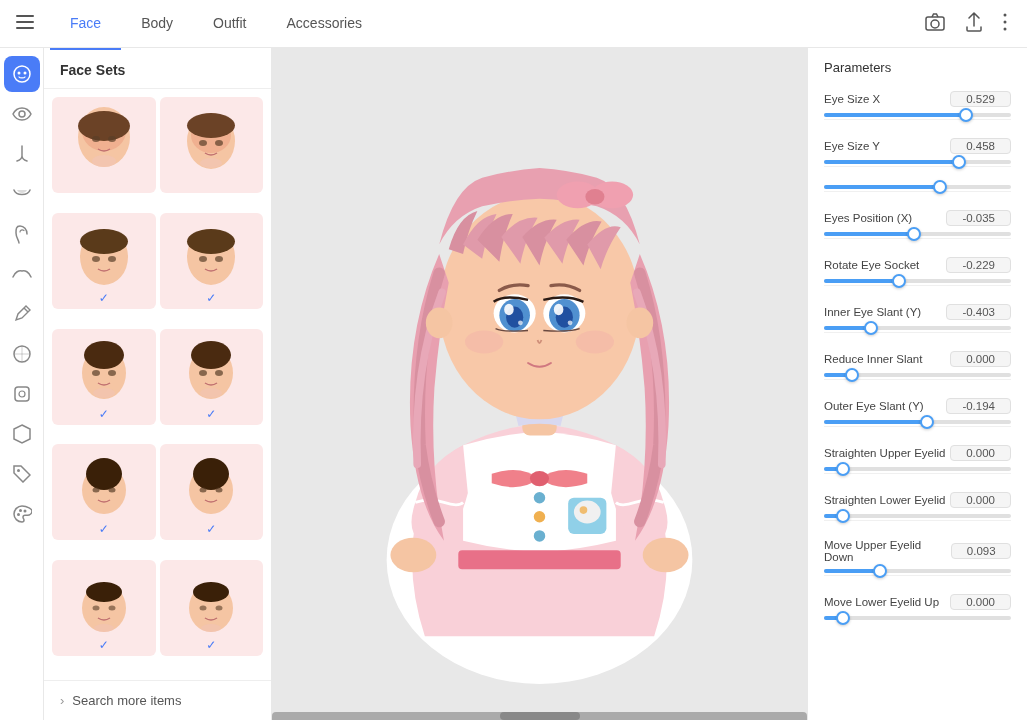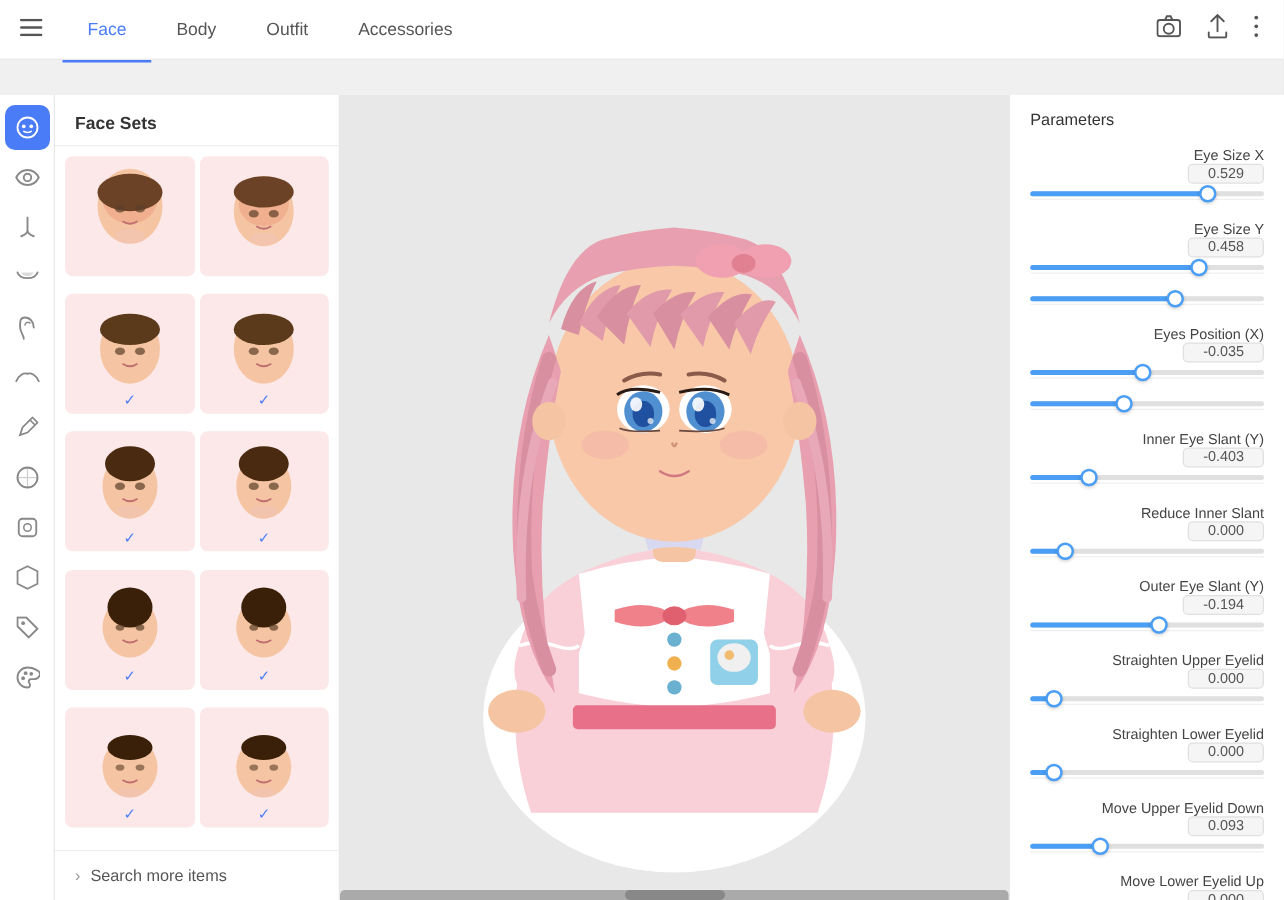--- a/index.html
+++ b/index.html
@@ -30,21 +30,20 @@
     }
     .nav-tab.active { color: #4a7cf7; border-bottom: 2px solid #4a7cf7; font-weight: 500; }
     .nav-actions { display: flex; gap: 12px; align-items: center; }
     .nav-action-btn { background: none; border: none; cursor: pointer; color: #555; font-size: 16px; padding: 4px; }
 
     
     .main-content {
       display: flex;
       flex: 1;
       overflow: hidden;
-      margin-top: 28px;
     }
 
     
     .icon-sidebar {
       width: 44px;
       background: #fff;
       border-right: 1px solid #e8e8e8;
       display: flex;
       flex-direction: column;
       align-items: center;
@@ -147,23 +146,22 @@
       font-weight: 400;
       color: #333;
       padding: 0 16px 10px;
     }
     .param-item {
       padding: 6px 16px 10px;
     }
     .param-label-row {
       display: flex;
       justify-content: space-between;
-      align-items: flex-end;
+      align-items: center;
       margin-bottom: 6px;
-      flex-direction: column;
     }
     .param-label {
       font-size: 11.5px;
       color: #444;
     }
     .param-value {
       font-size: 11.5px;
       color: #555;
       background: #f5f5f5;
       border: 1px solid #e0e0e0;
@@ -600,20 +598,24 @@
       <span class="param-label">Eyes Position (X)</span>
       <span class="param-value">-0.035</span>
     </div>
     <div class="param-slider" style="position:relative;">
       <div class="param-slider-track" style="width:48%;"></div>
       <div class="param-slider-thumb" style="left:48%;"></div>
     </div>
   <div class="divider"></div>
         </div>
         <div class="param-item">
+    <div class="param-label-row">
+      <span class="param-label">Rotate Eye Socket</span>
+      <span class="param-value">-0.229</span>
+    </div>
     <div class="param-slider" style="position:relative;">
       <div class="param-slider-track" style="width:40%;"></div>
       <div class="param-slider-thumb" style="left:40%;"></div>
     </div>
   <div class="divider"></div>
         </div>
         <div class="param-item">
     <div class="param-label-row">
       <span class="param-label">Inner Eye Slant (Y)</span>
       <span class="param-value">-0.403</span>

